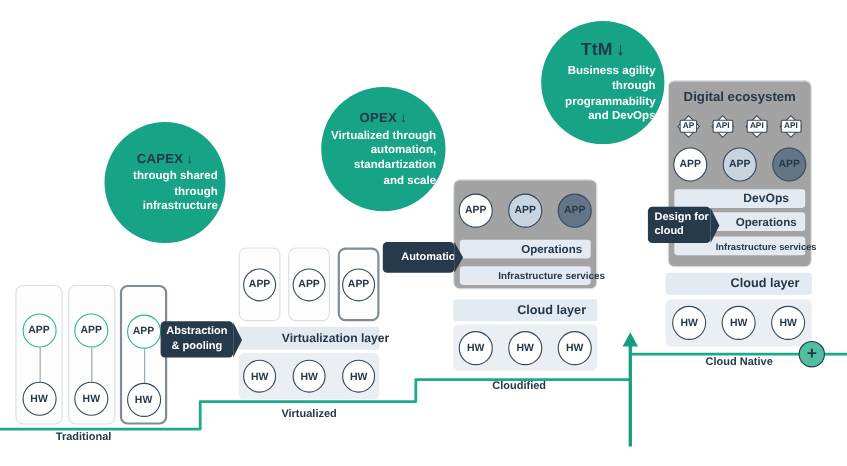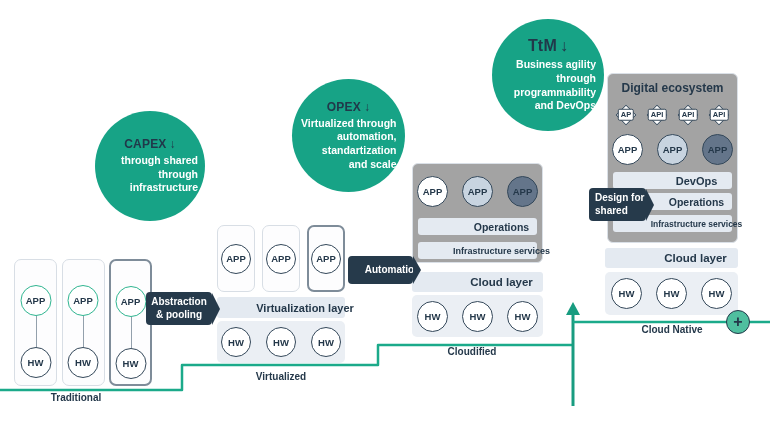--- a/index.html
+++ b/index.html
@@ -143,21 +143,21 @@
     </div>
   </div>
   <div class="bar" style="position:absolute; left:217px; top:297px; width:128px; height:21px; font-size:11px;">Virtualization layer</div>
   <div class="panel-light g15" style="left:217px; top:321px; width:128px; height:42px;">
     <div class="node small">HW</div>
     <div class="node small">HW</div>
     <div class="node small">HW</div>
   </div>
   <div class="stage-label" style="left:281px; top:371px;">Virtualized</div>
 
-  <div class="tbadge" id="badge-automation" style="left:348px; top:256px; width:65px; height:28px;padding-left:24px;">
+  <div class="tbadge" id="badge-automation" style="left:348px; top:220px; width:65px; height:28px;padding-left:24px;">
     <span>Automation</span>
   </div>
 
   <div class="outer-panel" style="left:412px; top:163px; width:131px; height:100px;">
     <div class="apps-row-abs" style="top:12px;">
       <div class="node">APP</div>
       <div class="node light">APP</div>
       <div class="node dark">APP</div>
     </div>
     <div class="bar inbar" style="top:54px; font-size:10.5px;">Operations</div>
@@ -166,21 +166,21 @@
   <div class="bar" style="position:absolute; left:412px; top:272px; width:131px; height:20px; font-size:11.5px;">Cloud layer</div>
   <div class="panel-light" style="left:412px; top:295px; width:131px; height:42px;">
     <div class="node">HW</div>
     <div class="node">HW</div>
     <div class="node">HW</div>
   </div>
   <div class="stage-label" style="left:472px; top:346px;">Cloudified</div>
 
   <div class="tbadge" id="badge-design" style="left:545px; top:188px; width:57px; height:33px;margin-left:44px;">
     <span>Design for</span>
-    <span>shared</span>
+    <span>cloud</span>
   </div>
 
   <div class="outer-panel" style="left:607px; top:73px; width:131px; height:170px;">
     <div id="eco-title">Digital ecosystem</div>
     <div class="api-row">
       <div class="api-badge">
         <div class="api-diamond"></div>
         <div class="api-label">AP</div>
       </div>
       <div class="api-badge">

